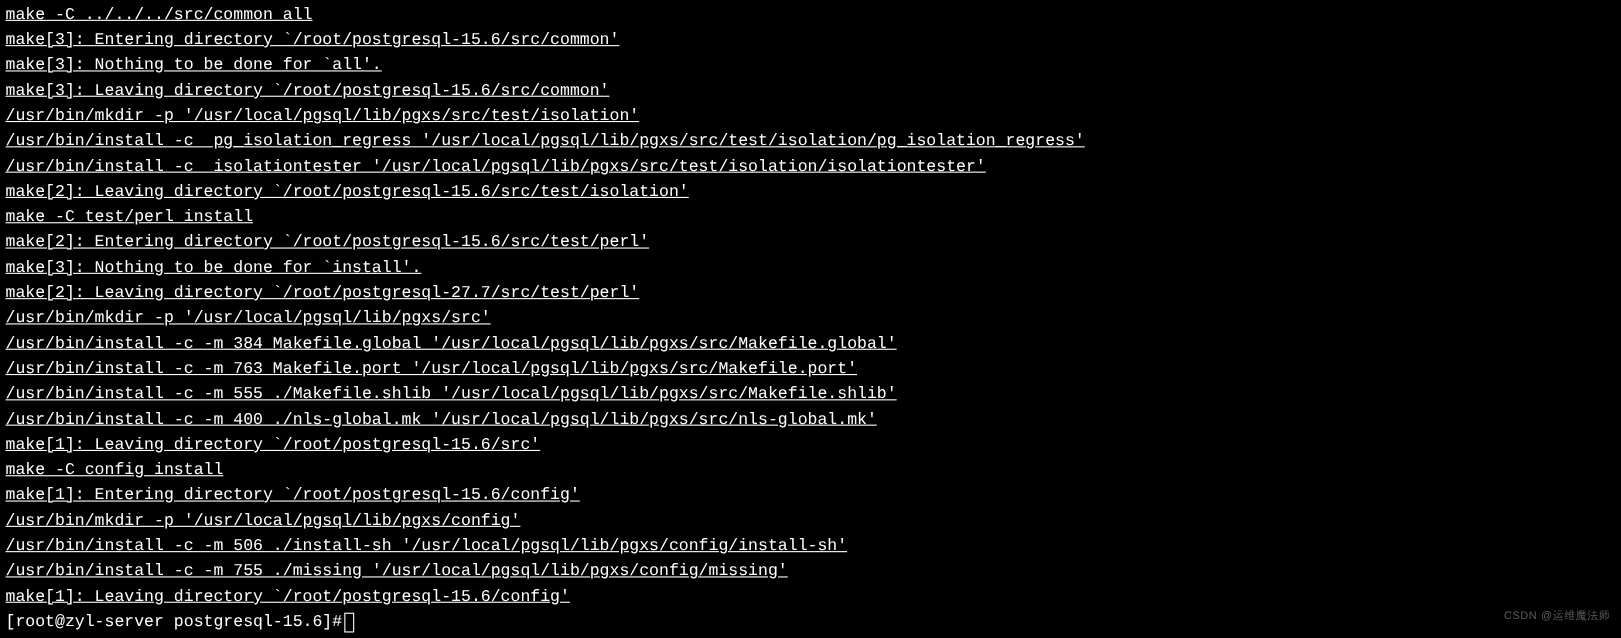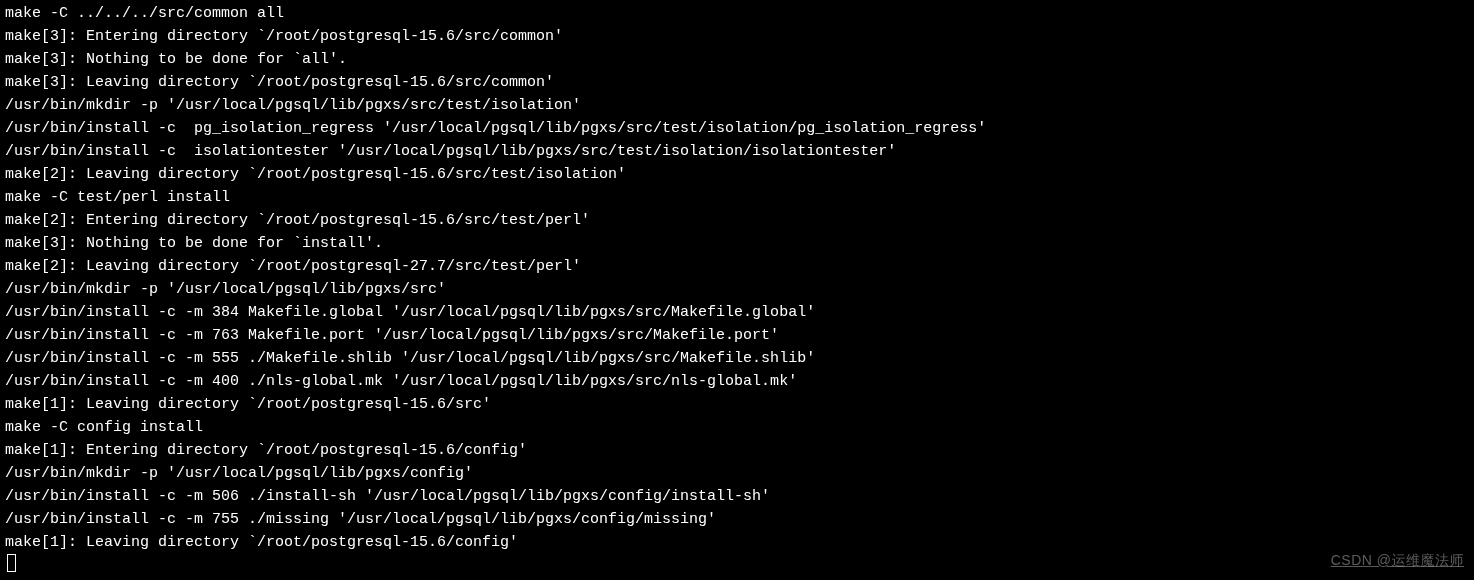--- a/index.html
+++ b/index.html
@@ -11,42 +11,42 @@
     font-size: 15px;
     line-height: 23px;
     width: 1474px;
     height: 580px;
     box-sizing: border-box;
     overflow: hidden;
     position: relative;
   }
   .line {
     white-space: pre;
+    text-decoration: underline;
   }
   .prompt-line {
     display: flex;
     align-items: center;
   }
   .cursor {
     display: inline-block;
     width: 9px;
     height: 18px;
     border: 1px solid #ffffff;
     box-sizing: border-box;
     margin-left: 2px;
   }
   .watermark {
     position: absolute;
     right: 10px;
     bottom: 8px;
     color: rgba(200,200,200,0.45);
     font-family: Arial, sans-serif;
-    font-size: 14px;
+    font-size: 10px;
     letter-spacing: 0.5px;
-    text-decoration: underline;
   }
 </style>
 </head>
 <body>
 
 <div class="line">make -C ../../../src/common all</div>
 <div class="line">make[3]: Entering directory `/root/postgresql-15.6/src/common'</div>
 <div class="line">make[3]: Nothing to be done for `all'.</div>
 <div class="line">make[3]: Leaving directory `/root/postgresql-15.6/src/common'</div>
 <div class="line">/usr/bin/mkdir -p '/usr/local/pgsql/lib/pgxs/src/test/isolation'</div>
@@ -63,16 +63,17 @@
 <div class="line">/usr/bin/install -c -m 555 ./Makefile.shlib '/usr/local/pgsql/lib/pgxs/src/Makefile.shlib'</div>
 <div class="line">/usr/bin/install -c -m 400 ./nls-global.mk '/usr/local/pgsql/lib/pgxs/src/nls-global.mk'</div>
 <div class="line">make[1]: Leaving directory `/root/postgresql-15.6/src'</div>
 <div class="line">make -C config install</div>
 <div class="line">make[1]: Entering directory `/root/postgresql-15.6/config'</div>
 <div class="line">/usr/bin/mkdir -p '/usr/local/pgsql/lib/pgxs/config'</div>
 <div class="line">/usr/bin/install -c -m 506 ./install-sh '/usr/local/pgsql/lib/pgxs/config/install-sh'</div>
 <div class="line">/usr/bin/install -c -m 755 ./missing '/usr/local/pgsql/lib/pgxs/config/missing'</div>
 <div class="line">make[1]: Leaving directory `/root/postgresql-15.6/config'</div>
 <div class="prompt-line">
+  <span>[root@zyl-server postgresql-15.6]# </span>
     <span class="cursor"></span>
 </div>
 
 <div class="watermark">CSDN @运维魔法师</div>
 
 </body></html>

